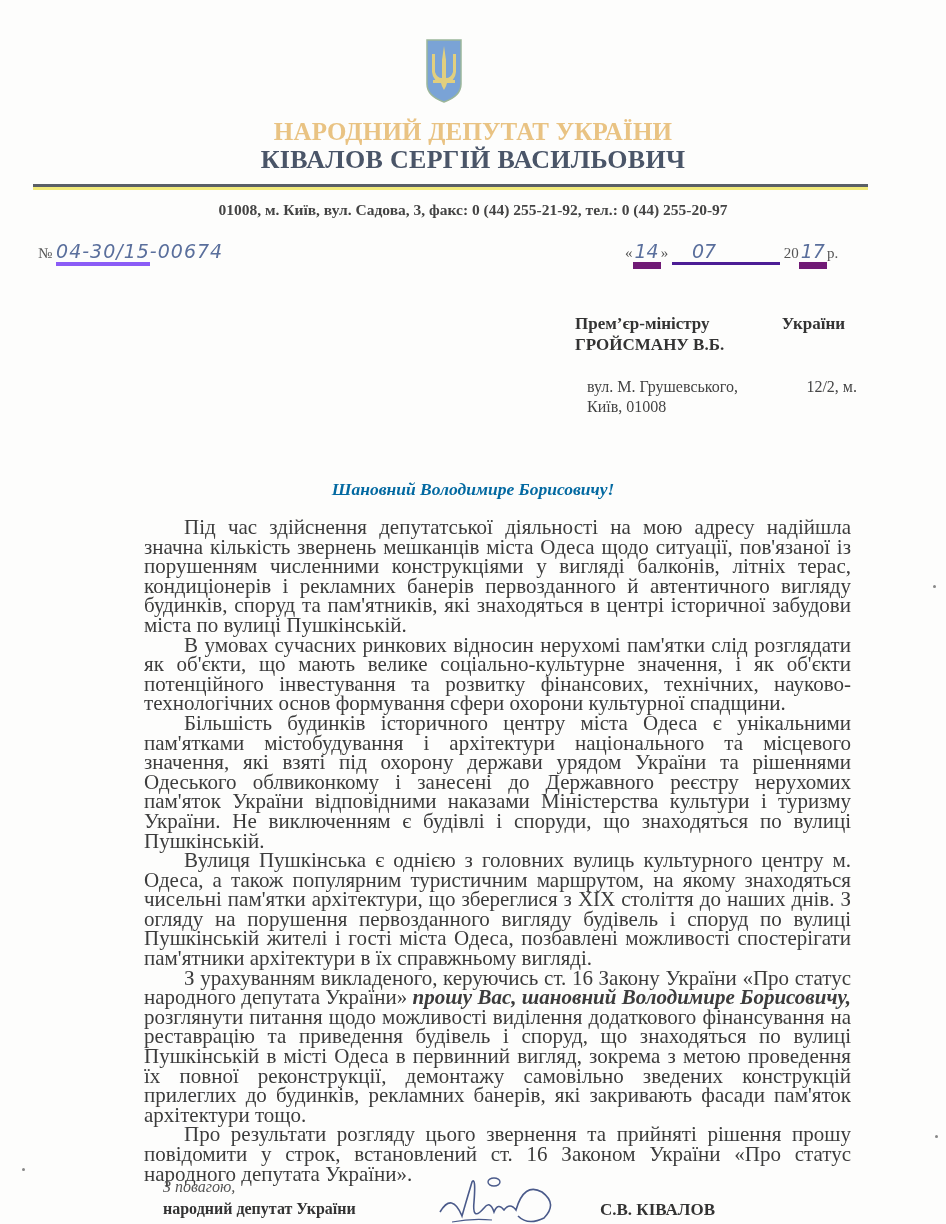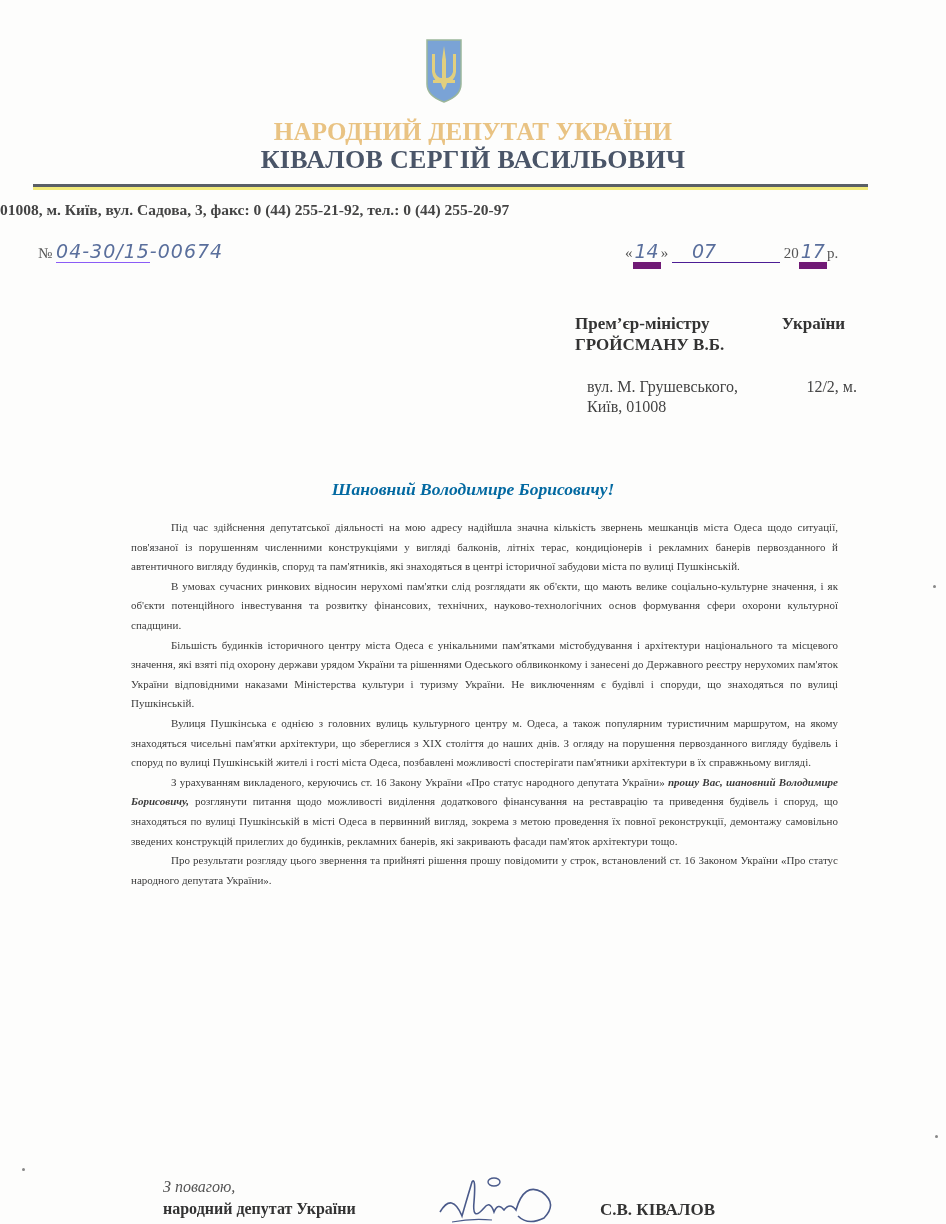--- a/index.html
+++ b/index.html
@@ -4,38 +4,38 @@
   <style>
     html, body { margin: 0; padding: 0; background: #ffffff; }
     body { width: 946px; height: 1224px; position: relative; overflow: hidden; font-family: "Liberation Serif", "DejaVu Serif", serif; color: #3a3a3a; }
     .page { position: absolute; left: 0; top: 0; width: 946px; height: 1224px; background: #fdfdfc; }
 
     .coat { position: absolute; left: 425px; top: 38px; width: 38px; height: 66px; }
     .hdr1 { position: absolute; left: 0; width: 946px; top: 118px; text-align: center; font-family: "Liberation Serif", serif; font-weight: bold; font-size: 25px; color: #e9c383; letter-spacing: 0.2px; }
     .hdr2 { position: absolute; left: 0; width: 946px; top: 145px; text-align: center; font-family: "Liberation Serif", serif; font-weight: bold; font-size: 26px; color: #4a5568; letter-spacing: 0.3px; }
     .rule-dark { position: absolute; left: 33px; top: 184px; width: 835px; height: 3px; background: #5a5f66; }
     .rule-yellow { position: absolute; left: 33px; top: 187px; width: 835px; height: 3px; background: #f2ea7a; }
-    .address { position: absolute; left: 0; width: 946px; top: 201px; text-align: left; font-weight: bold; font-size: 15.5px; color: #444; }
+    .address { position: absolute; left: 0; width: 946px; top: 201px; text-align: center; font-weight: bold; font-size: 15.5px; color: #444; }
 
     .regno { position: absolute; left: 38px; top: 240px; font-size: 15px; color: #555; }
     .regno .hw { font-family: "DejaVu Sans", sans-serif; font-style: italic; font-size: 19px; color: #5a6f9c; letter-spacing: 1px; }
-    .regno .ul { border-bottom: 1px solid #8b5cf6; }
+    .regno .ul { border-bottom: 4px solid #8b5cf6; }
     .date { position: absolute; left: 625px; top: 240px; font-size: 15px; color: #555; }
     .date .hw { font-family: "DejaVu Sans", sans-serif; font-style: italic; font-size: 19px; color: #5a6f9c; }
     .date .u1 { display: inline-block; border-bottom: 7px solid #701a75; padding: 0 2px; }
-    .date .u2 { display: inline-block; border-bottom: 1px solid #4c1d95; width: 108px; text-align: left; padding-left: 20px; box-sizing: border-box; }
+    .date .u2 { display: inline-block; border-bottom: 3px solid #4c1d95; width: 108px; text-align: left; padding-left: 20px; box-sizing: border-box; }
 
     .recipient { position: absolute; left: 575px; top: 313px; width: 270px; font-weight: bold; font-size: 17px; color: #333; line-height: 21px; }
     .recipient .row1 { display: flex; justify-content: space-between; }
     .raddr { position: absolute; left: 575px; top: 377px; width: 270px; font-size: 16px; color: #444; line-height: 20px; margin-left: 12px; }
     .raddr .row1 { display: flex; justify-content: space-between; }
 
     .salutation { position: absolute; left: 0; width: 946px; top: 479px; text-align: center; font-style: italic; font-weight: bold; font-size: 17.5px; color: #0369a1; }
 
-    .body { position: absolute; left: 131px; top: 518px; width: 707px; font-size: 11px; line-height: 19.6px; color: #3c3c3c; text-align: justify; }
+    .body { position: absolute; left: 144px; top: 518px; width: 707px; font-size: 21px; line-height: 19.6px; color: #3c3c3c; text-align: justify; }
     .body p { margin: 0; text-indent: 40px; }
     .body b { font-style: italic; }
 
     .sign { position: absolute; top: 1178px; font-size: 16px; color: #333; }
     .sign.l1 { left: 163px; font-style: italic; color: #555; }
     .sign.l2 { left: 163px; top: 1200px; font-weight: bold; }
     .sign.name { left: 600px; top: 1200px; font-weight: bold; font-size: 17px; }
     .signature { position: absolute; left: 432px; top: 1172px; width: 130px; height: 52px; }
 
     .speck { position: absolute; width: 3px; height: 3px; border-radius: 50%; background: #888; }

